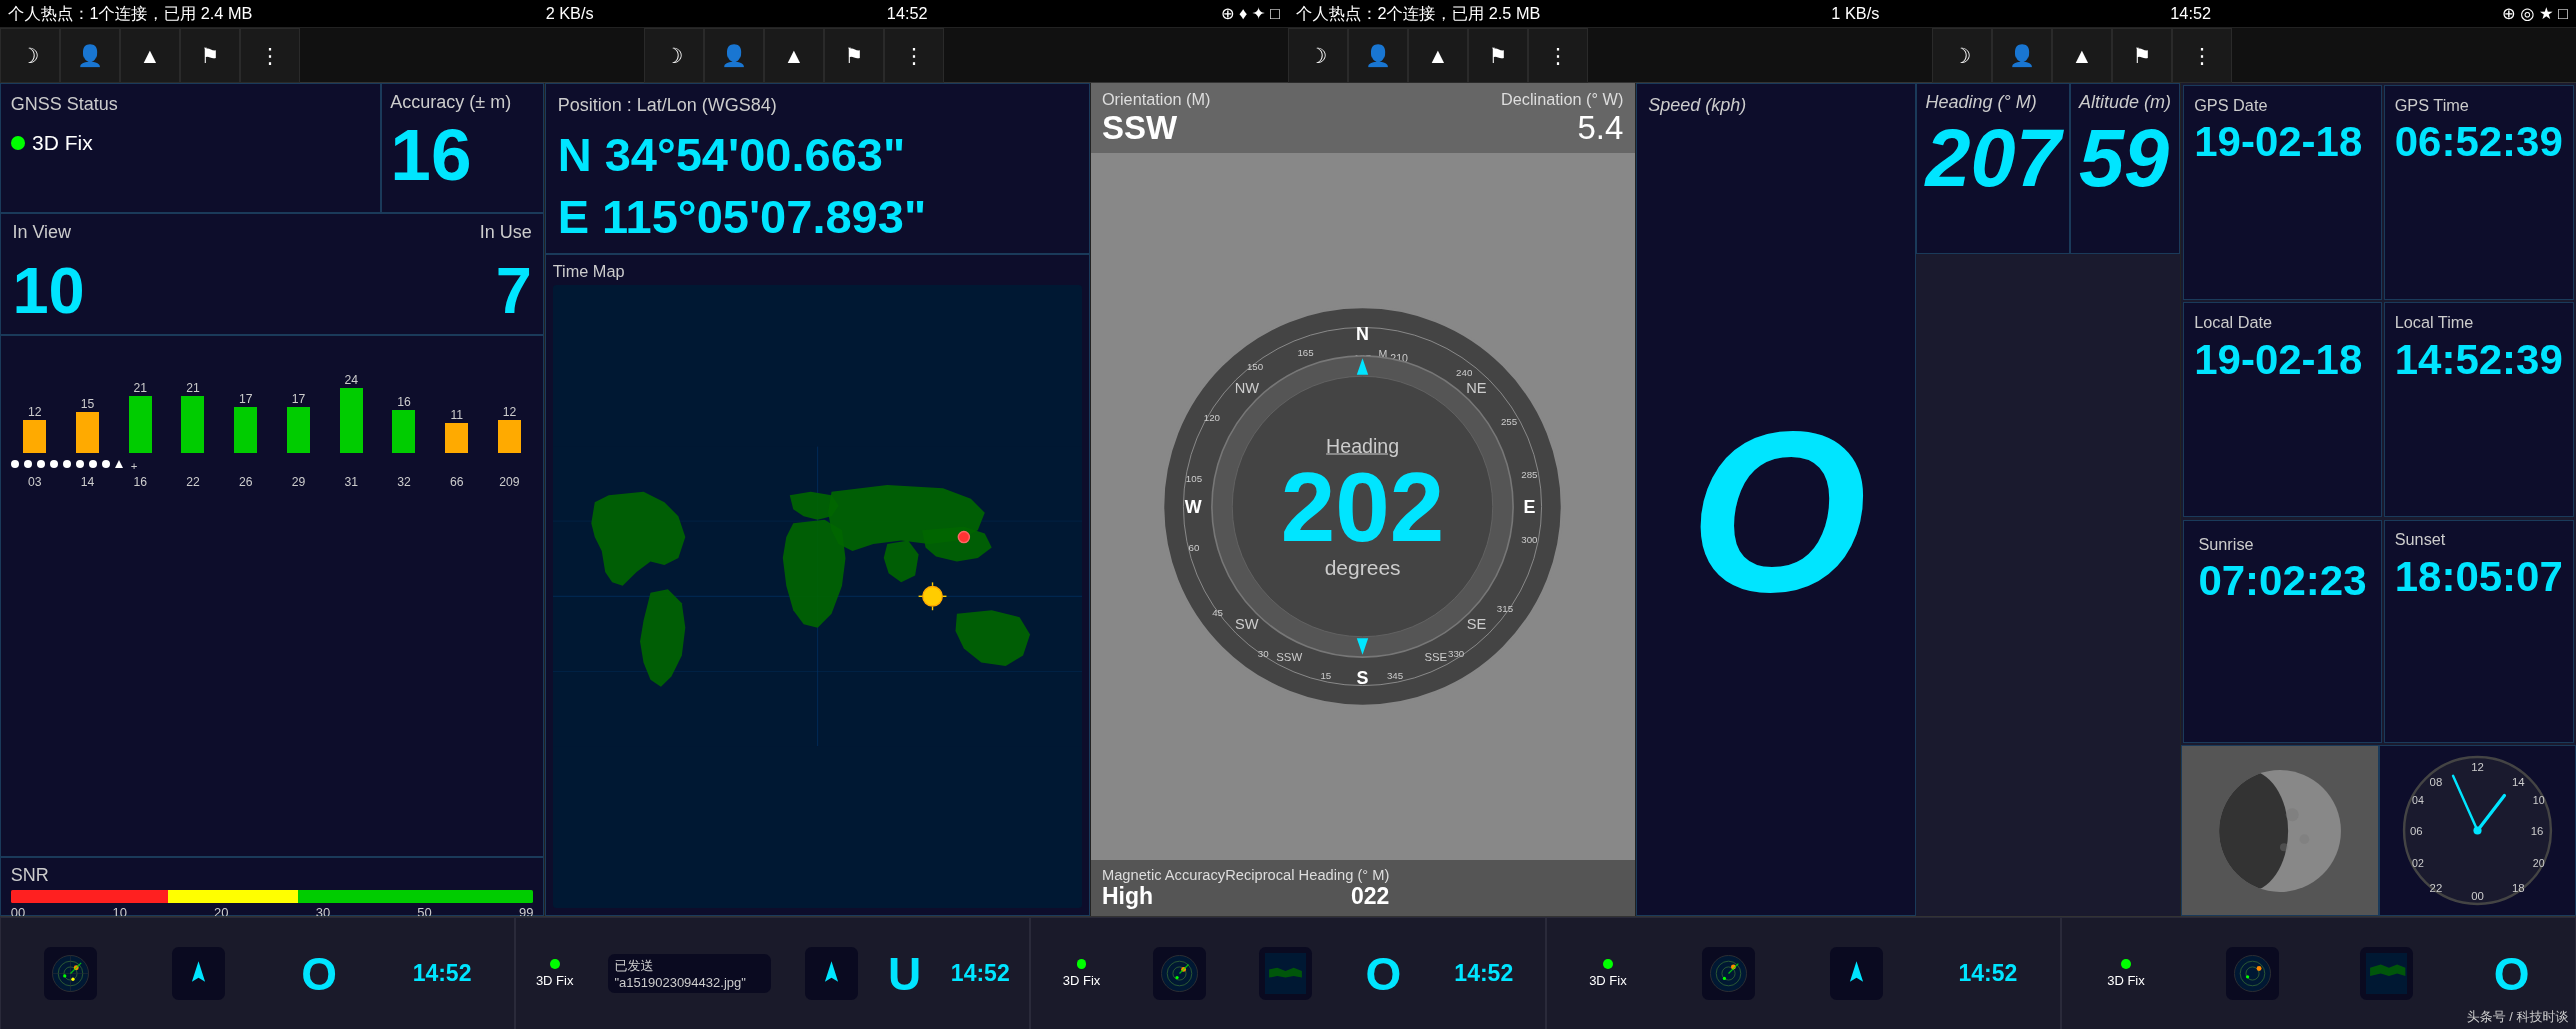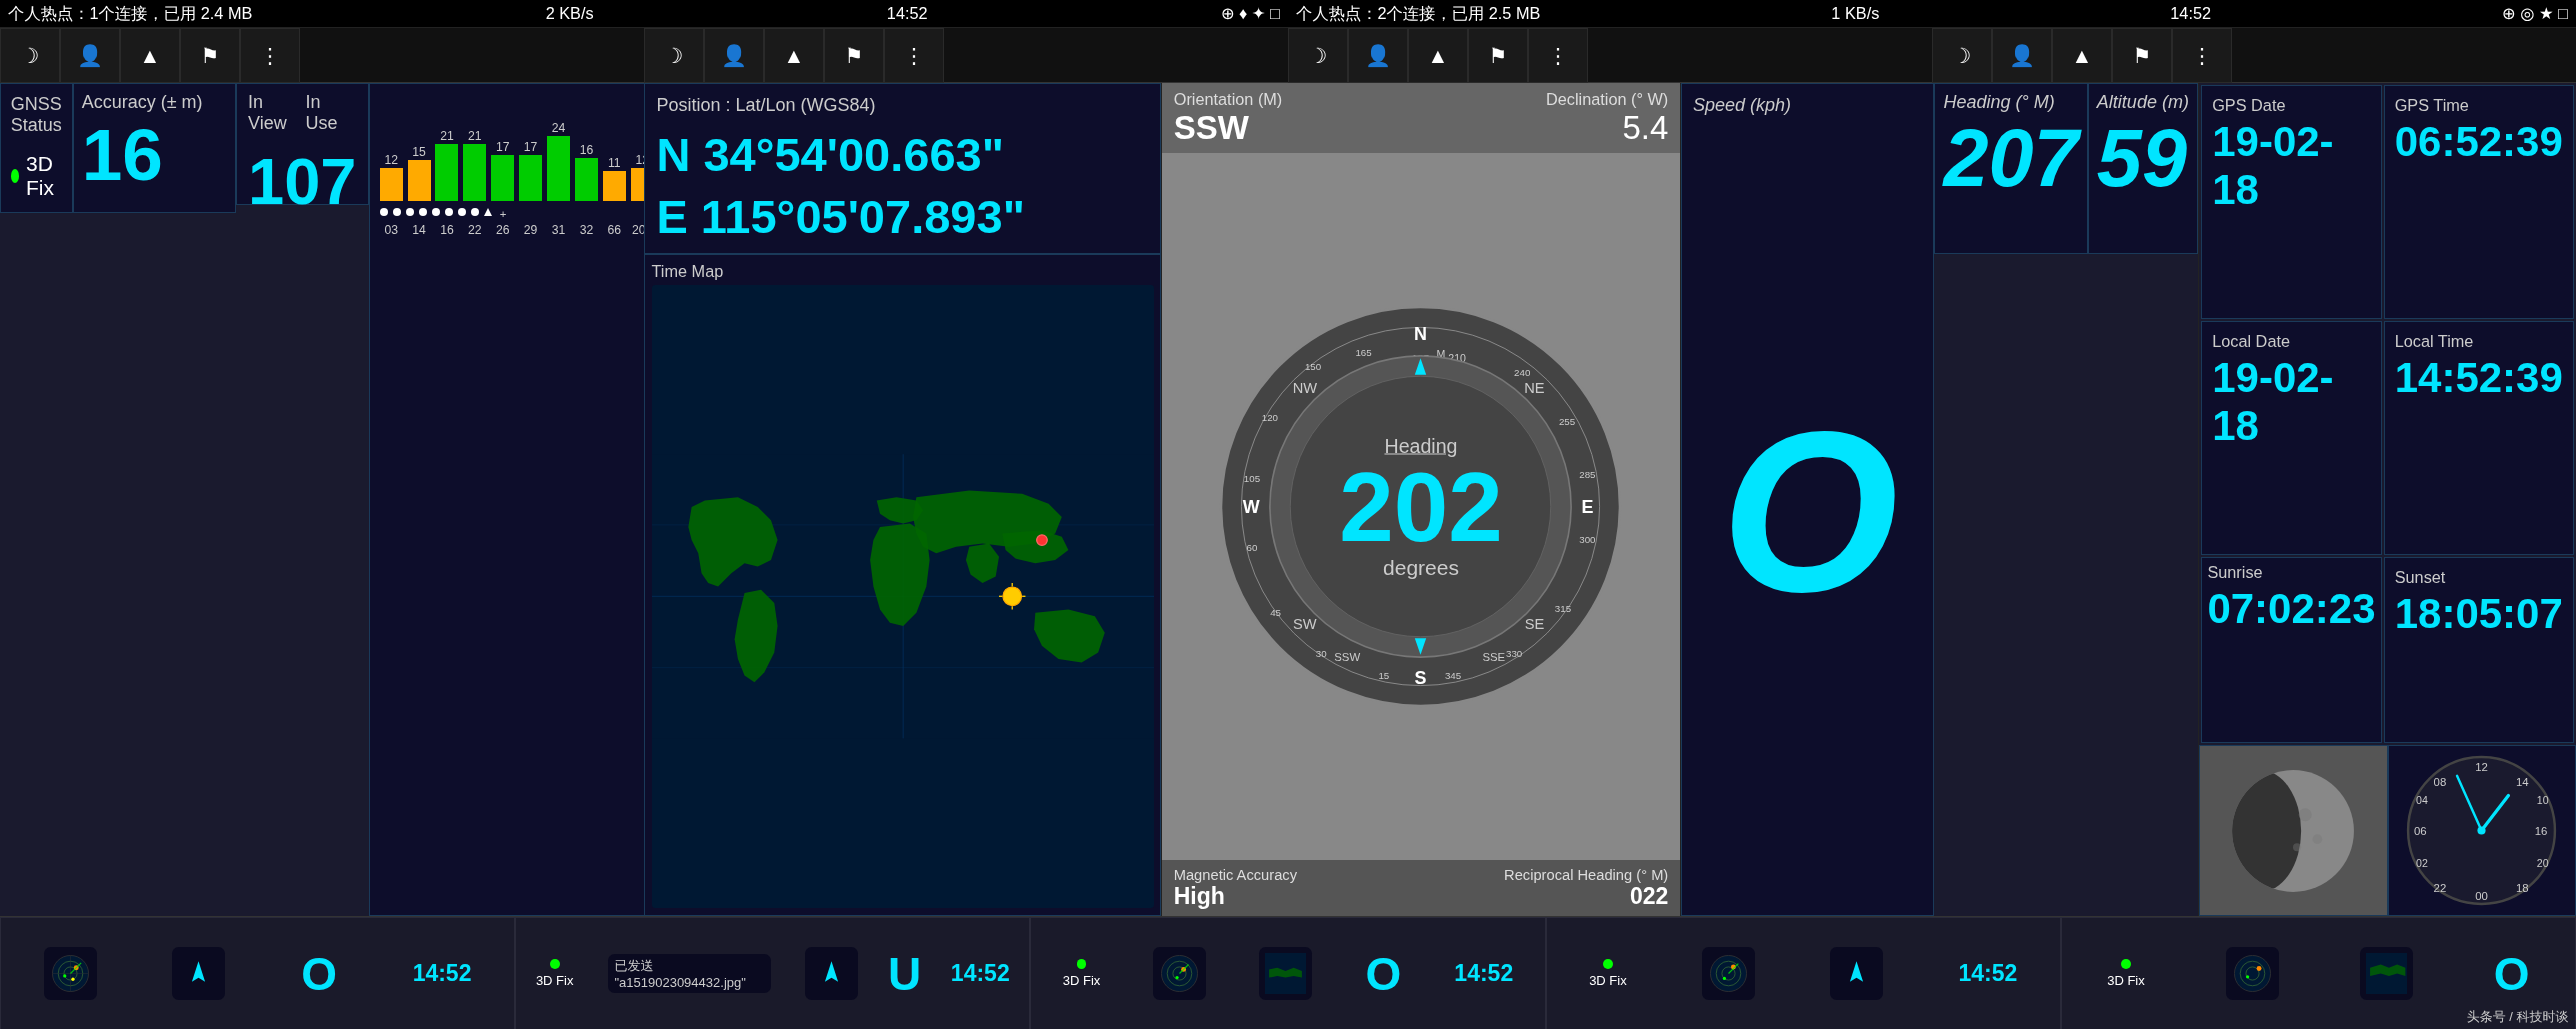--- a/index.html
+++ b/index.html
@@ -146,21 +146,21 @@
     <div class="tb-btn">☽</div>
     <div class="tb-btn">👤</div>
     <div class="tb-btn">▲</div>
     <div class="tb-btn">⚑</div>
     <div class="tb-btn">⋮</div>
   </div>
 </div>
 
 <div style="display:flex; flex:1; overflow:hidden;">
 
-  <div style="width:644px; display:flex; flex-direction:row; border-right:1.6px solid #222;">
+  <div style="width:644px; display:flex; flex-direction:column; border-right:1.6px solid #222;">
 
     <div style="display:flex; height:130px;">
       <div style="flex:1; background:#0d0d2b; border:0.8px solid #1a3a5a; padding:9.8px;">
         <div class="panel-label">GNSS Status</div>
         <div class="fix-indicator">
           <div class="fix-dot"></div>
           <div class="fix-text">3D Fix</div>
         </div>
       </div>
       <div style="width:163px; background:#0d0d2b; border:0.8px solid #1a3a5a; padding:8.1px; display:flex; flex-direction:column;">
@@ -387,21 +387,21 @@
         </svg>
         
         <div style="position:absolute; top:50%; left:50%; transform:translate(-50%,-50%); text-align:center;">
           <div style="color:#ccc; font-size:19.6px;text-decoration:underline;">Heading</div>
           <div style="color:#00e5ff; font-size:98px; font-weight:bold; line-height:1;">202</div>
           <div style="color:#ccc; font-size:21px;">degrees</div>
         </div>
       </div>
     </div>
 
-    <div style="display:flex; justify-content:space-between; padding:6.5px 11.4px; background:#555;">
+    <div style="display:flex; padding:6.5px 11.4px; background:#555;">
       <div>
         <div style="color:#ddd; font-size:14.7px;">Magnetic Accuracy</div>
         <div style="color:#fff; font-size:23px; font-weight:bold;">High</div>
       </div>
       <div style="text-align:right;">
         <div style="color:#ddd; font-size:14.7px; text-align:right;">Reciprocal Heading (° M)</div>
         <div style="color:#fff; font-size:23px; font-weight:bold;">022</div>
       </div>
     </div>
 
@@ -447,21 +447,21 @@
       <div style="background:#0d0d2b; border:0.8px solid #1a3a5a; padding:9.8px;">
         <div class="time-cell-label">Local Date</div>
         <div class="time-cell-value">19-02-18</div>
       </div>
 
       <div style="background:#0d0d2b; border:0.8px solid #1a3a5a; padding:9.8px;">
         <div class="time-cell-label">Local Time</div>
         <div class="time-cell-value">14:52:39</div>
       </div>
 
-      <div style="background:#0d0d2b; border:0.8px solid #1a3a5a; padding:5px;">
+      <div style="background:#0d0d2b; border:0.8px solid #1a3a5a; padding:14px;">
         <div class="time-cell-label">Sunrise</div>
         <div class="time-cell-value">07:02:23</div>
       </div>
 
       <div style="background:#0d0d2b; border:0.8px solid #1a3a5a; padding:9.8px;">
         <div class="time-cell-label">Sunset</div>
         <div class="time-cell-value">18:05:07</div>
       </div>
 
     </div>

